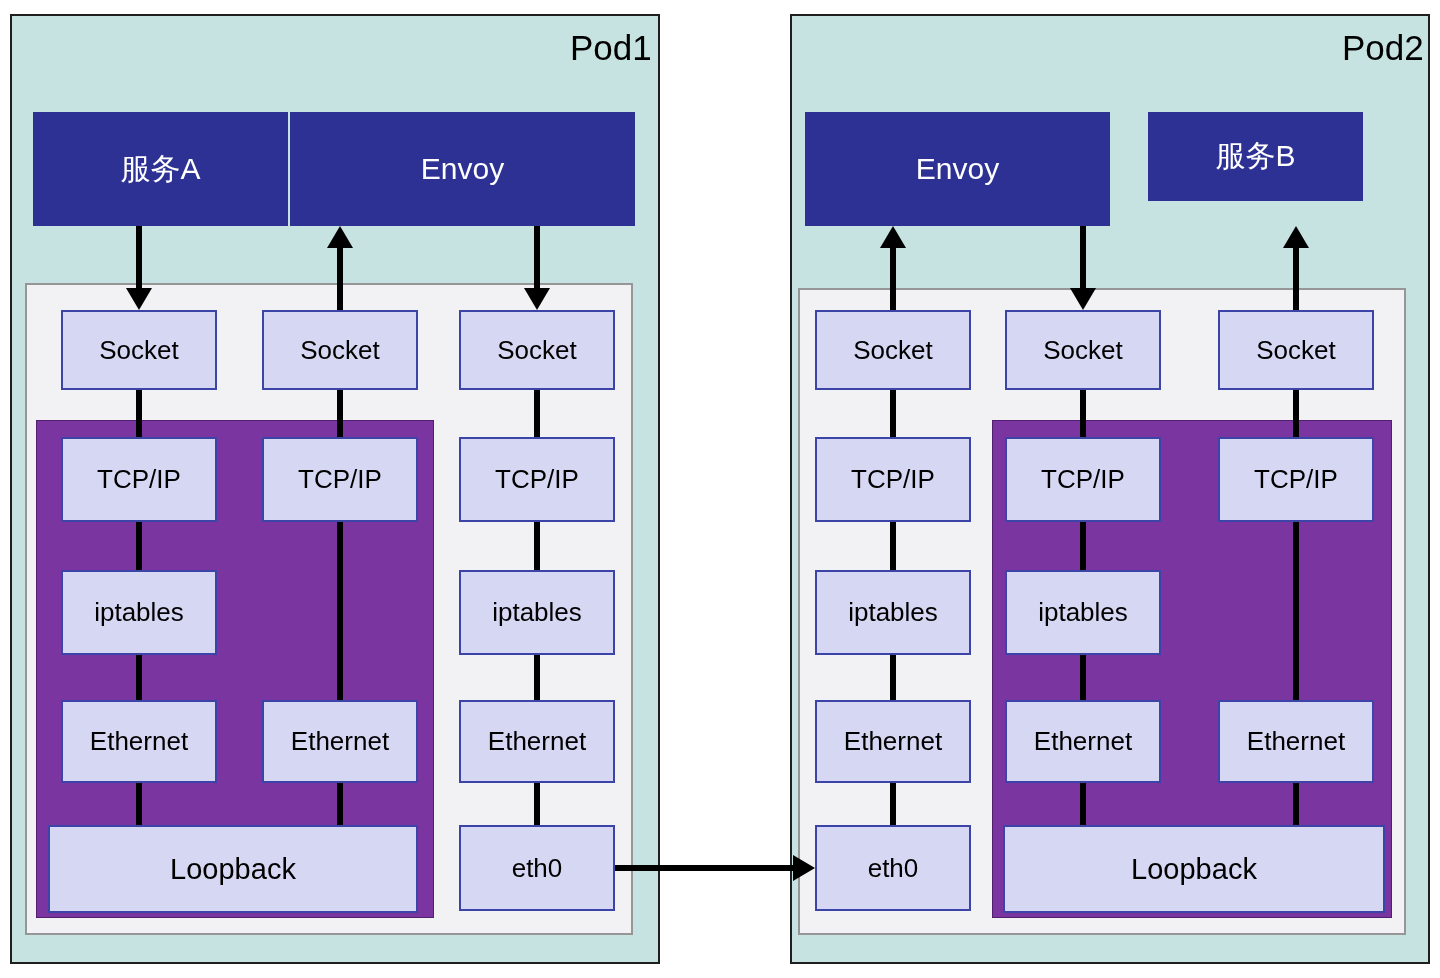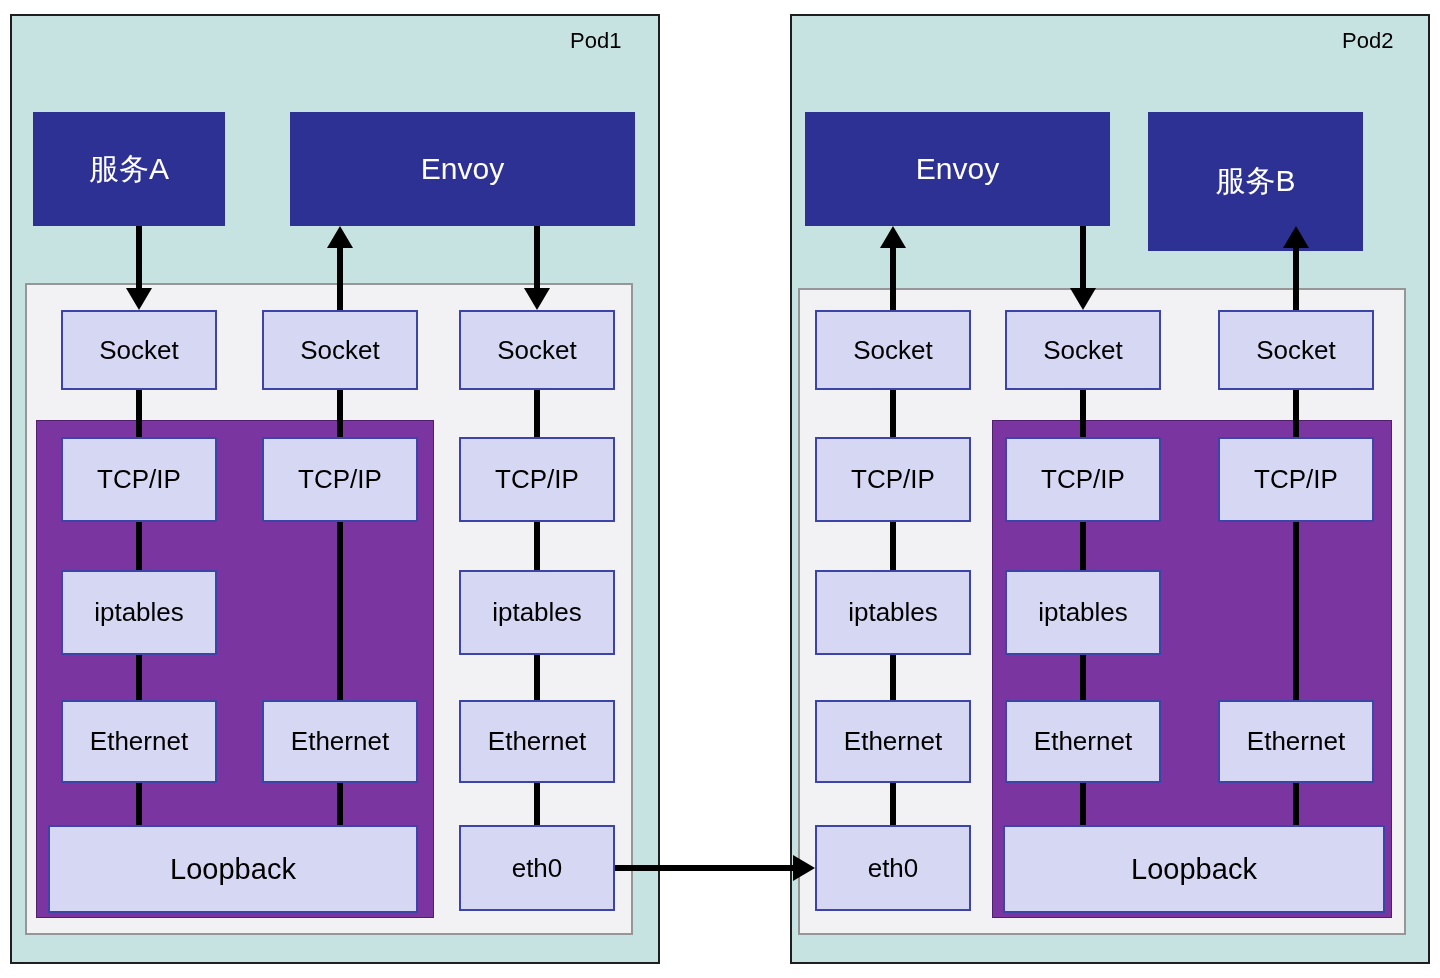--- a/index.html
+++ b/index.html
@@ -2,21 +2,21 @@
 <html style="--pod-bg: #c7e3e1; --pod-border: #1f1f1f; --service-box-bg: #2d3194; --service-box-text: #ffffff; --inner-bg: #f2f2f4; --inner-border: #969696; --purple-bg: #7b35a1; --node-bg: #d6d7f3; --node-border: #3c44a8; --line-color: #000000;"><head>
 <meta charset="utf-8">
 <style>
   * { box-sizing: border-box; margin: 0; padding: 0; }
   body { background: #ffffff; }
   .canvas {
     position: relative; width: 1440px; height: 978px; background: #ffffff;
     font-family: "Liberation Sans", "DejaVu Sans", sans-serif; overflow: hidden;
   }
   .pod { position: absolute; background: var(--pod-bg, #c7e3e1); border: 2px solid var(--pod-border, #1f1f1f); }
-  .pod-title { position: absolute; font-size: 22px; color: #000; }
+  .pod-title { position: absolute; font-size: 35px; color: #000; }
   .inner { position: absolute; background: var(--inner-bg, #f2f2f4); border: 2px solid var(--inner-border, #969696); }
   .purple { position: absolute; background: var(--purple-bg, #7b35a1); border: 1px solid #50206e; }
   .bigbox {
     position: absolute; background: var(--service-box-bg, #2d3194); color: var(--service-box-text, #ffffff);
     display: flex; align-items: center; justify-content: center; font-size: 30px;
   }
   .node {
     position: absolute; background: var(--node-bg, #d6d7f3); border: 2px solid var(--node-border, #3c44a8);
     display: flex; align-items: center; justify-content: center; font-size: 26px; color: #000;
   }
@@ -37,30 +37,30 @@
 
   <div class="pod-title" style="left:570px; top:28px;">Pod1</div>
   <div class="pod-title" style="left:1342px; top:28px;text-align:right;">Pod2</div>
 
   <div class="inner" style="left:25px; top:283px; width:608px; height:652px;"></div>
   <div class="inner" style="left:798px; top:288px; width:608px; height:647px;"></div>
 
   <div class="purple" style="left:36px; top:420px; width:398px; height:498px;"></div>
   <div class="purple" style="left:992px; top:420px; width:400px; height:498px;"></div>
 
-  <div class="bigbox" style="left:33px; top:112px; width:192px; height:114px;">
+  <div class="bigbox" style="left:33px; top:112px; width:255px; height:114px;">
       <span>服务A</span>
     </div>
   <div class="bigbox" style="left:290px; top:112px; width:345px; height:114px;">
       <span>Envoy</span>
     </div>
   <div class="bigbox" style="left:805px; top:112px; width:305px; height:114px;">
       <span>Envoy</span>
     </div>
-  <div class="bigbox" style="left:1148px; top:112px; width:215px; height:139px;">
+  <div class="bigbox" style="left:1148px; top:112px; width:215px; height:89px;">
       <span>服务B</span>
     </div>
 
   <div class="vline" style="left:136px; top:226px; height:64px;"></div>
   <div class="ah-down" style="left:126px; top:288px;"></div>
 
   <div class="vline" style="left:337px; top:246px; height:64px;"></div>
   <div class="ah-up" style="left:327px; top:226px;"></div>
 
   <div class="vline" style="left:534px; top:226px; height:64px;"></div>

